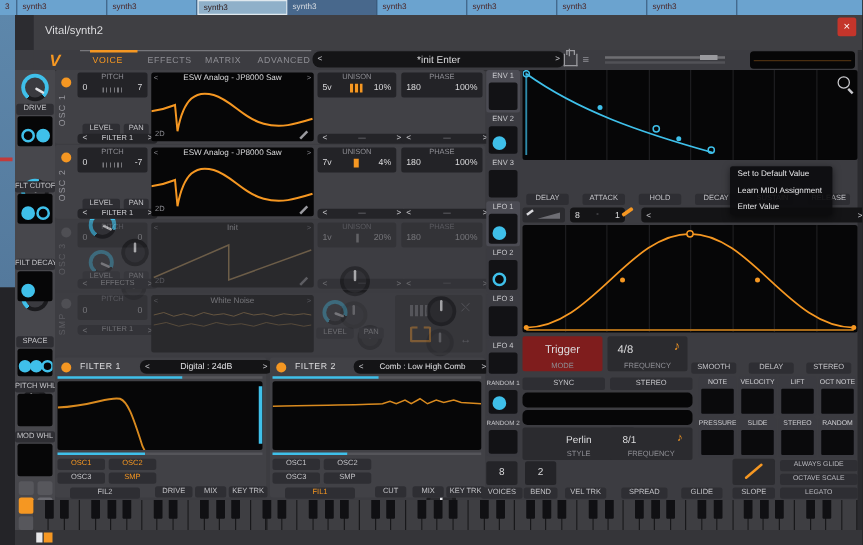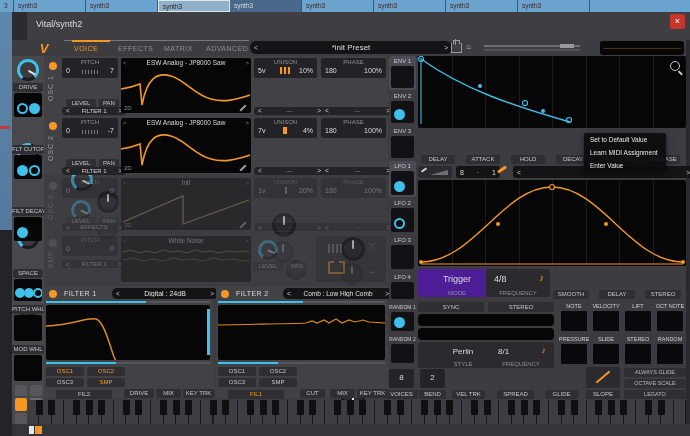--- a/index.html
+++ b/index.html
@@ -75,21 +75,21 @@
   <div class="p" style="left:31px;top:41px;width:26px;height:15px;color:#f59722;font-weight:bold;font-size:13px;text-align:center;font-style:italic;">V</div>
   <div class="p" style="left:64px;top:40px;width:185px;height:1px;background:#77777c;"></div>
   <div class="p" style="left:72px;top:40px;width:38px;height:2px;background:#f59722;"></div>
   <div class="p t7 org" style="left:74px;top:45px;letter-spacing:.5px;">VOICE</div>
   <div class="p t7 mut" style="left:118px;top:45px;letter-spacing:.5px;">EFFECTS</div>
   <div class="p t7 mut" style="left:164px;top:45px;letter-spacing:.5px;">MATRIX</div>
   <div class="p t7 mut" style="left:206px;top:45px;letter-spacing:.5px;">ADVANCED</div>
 
   <div class="p sel" style="left:250px;top:41px;width:194px;height:13px;background:#141416;border-radius:6px;">
     <span>&lt;</span>
-    <span class="mid t8 wht">*init Preset</span>
+    <span class="mid t8 wht">*init Enter</span>
     <span>&gt;</span>
   </div>
   <div class="p" style="left:451px;top:43px;width:9px;height:9px;border:1px solid #9a9a9f;border-top:none;">
     <div style="position:absolute;left:3px;top:-4px;width:1px;height:6px;background:#9a9a9f;"></div>
     <div style="position:absolute;left:1px;top:-3px;width:5px;height:3px;border-left:1px solid #9a9a9f;border-right:1px solid #9a9a9f;border-top:1px solid #9a9a9f;transform:rotate(0deg);border-bottom:none;"></div>
   </div>
   <div class="p t9 mut" style="left:466px;top:42px;">≡</div>
   <div class="p" style="left:484px;top:45px;width:96px;height:2px;background:#6d6d72;"></div>
   <div class="p" style="left:560px;top:44px;width:14px;height:4px;background:#99999e;"></div>
   <div class="p" style="left:484px;top:49px;width:96px;height:2px;background:#525257;"></div>
@@ -500,21 +500,21 @@
       <path d="M3,82 C55,82 85,7 134,7 C183,7 213,82 265,82" fill="none" stroke="#f59722" stroke-width="1.4"></path>
       <line x1="3" y1="84" x2="265" y2="84" stroke="#a86a18" stroke-width="1.5"></line>
       <circle cx="134" cy="7" r="2.5" fill="#0a0a0c" stroke="#f59722" stroke-width="1.2"></circle>
       <circle cx="80" cy="44" r="2" fill="#f59722"></circle>
       <circle cx="188" cy="44" r="2" fill="#f59722"></circle>
       <circle cx="3" cy="82" r="2" fill="#f59722"></circle>
       <circle cx="265" cy="82" r="2" fill="#f59722"></circle>
     </svg>
   </div>
 
-  <div class="p bx" style="left:418px;top:269px;width:64px;height:28px;background:#4c1d95;padding-left:14px;">
+  <div class="p bx" style="left:418px;top:269px;width:64px;height:28px;background:#7f1d1d;">
     <div class="t9 wht" style="position:absolute;left:0;right:0;top:5px;text-align:center;">Trigger</div>
     <div class="t6 mut" style="position:absolute;left:0;right:0;bottom:1px;text-align:center;">MODE</div>
   </div>
   <div class="p bx" style="left:486px;top:269px;width:64px;height:28px;background:#2b2b2f;">
     <div class="t9 wht" style="position:absolute;left:8px;top:5px;">4/8</div>
     <div style="position:absolute;right:6px;top:3px;color:#f59722;font-size:10px;">♪</div>
     <div class="t6 mut" style="position:absolute;left:0;right:0;bottom:1px;text-align:center;">FREQUENCY</div>
   </div>
 
   <div class="p pill" style="left:553px;top:290px;width:36px;">SMOOTH</div>

